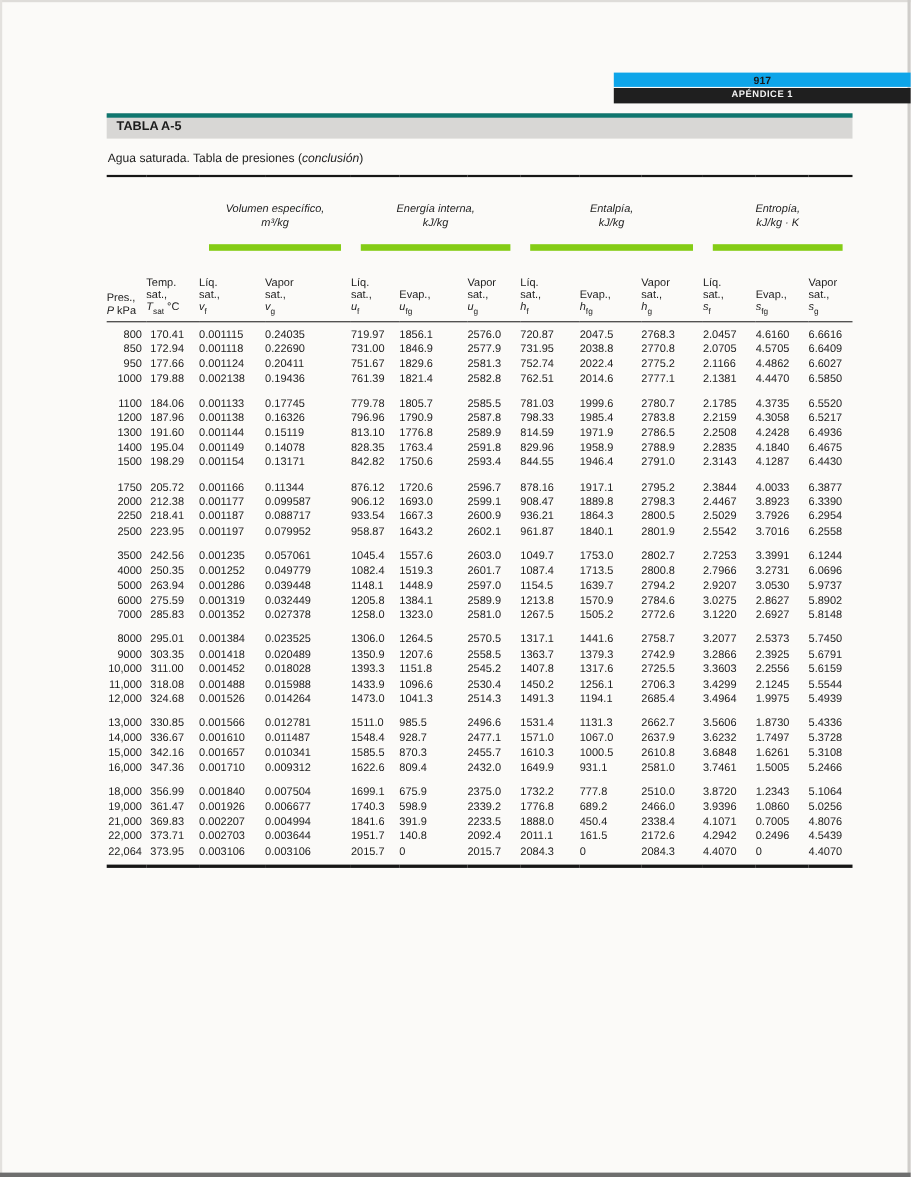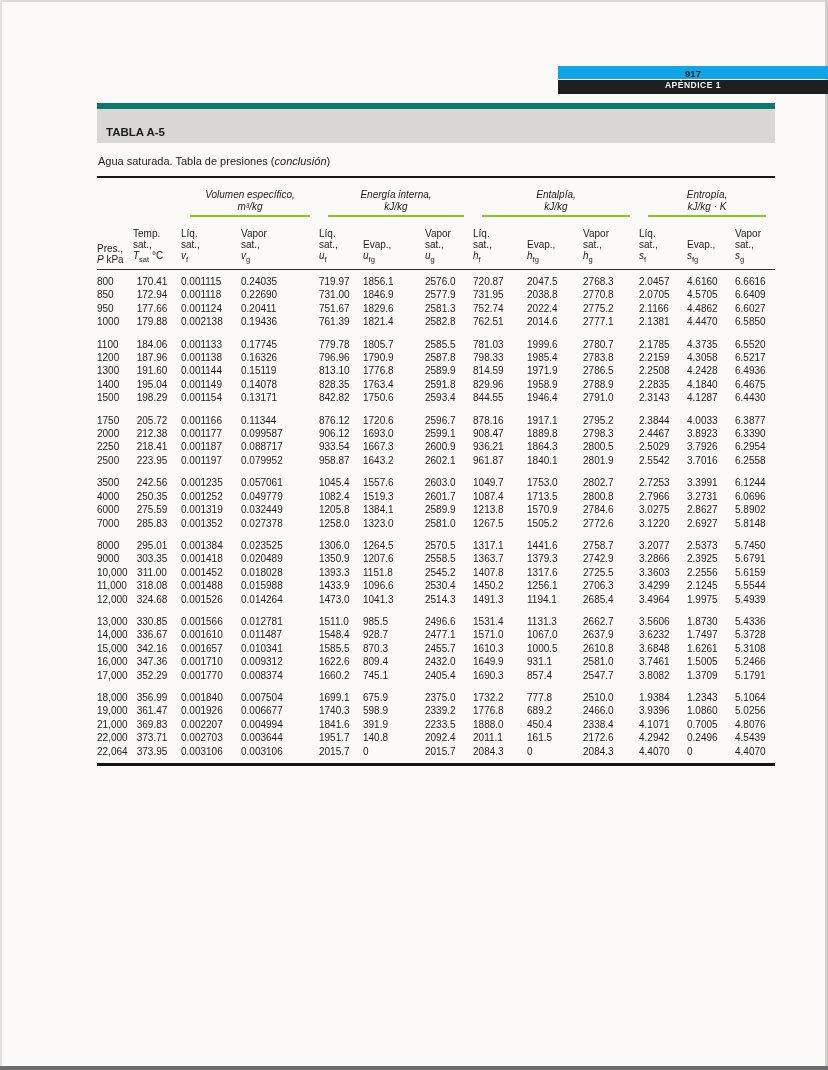--- a/index.html
+++ b/index.html
@@ -22,57 +22,57 @@
     font-size:9.5px; font-weight:bold; color:#1a1a1a;
   }
   .appendix-bar{
     position:absolute; top:80px; left:558px; right:0; height:14px;
     background:#1f1f1f; color:#f4f4f4; display:flex; align-items:flex-start; justify-content:center;
     font-size:8.5px; font-weight:bold; letter-spacing:0.5px;
   }
 
   .content{ position:absolute; left:97px; top:103px; width:678px; }
   .table-title-bar{
-    border-top:6px solid #0f766e;
+    border-top:4px solid #0f766e;
     background:#d8d7d5;
-    padding:17px 9px 5px 9px;
+    padding:2px 9px 5px 9px;
     font-size:11.5px; font-weight:bold;
   }
   .caption{ margin:12px 0 9px 1px; font-size:11px; }
   .caption i { font-style:italic; }
 
   table{
     border-collapse:collapse; table-layout:fixed; width:678px;
     border-top:2px solid #161616;
     border-bottom:3px solid #161616;
   }
   th, td{ font-weight:normal; font-size:10px; padding:0; }
 
   thead .grp-row th{ padding-top:7px; vertical-align:bottom; }
   .grp{
     font-style:italic; text-align:center; line-height:11.5px; font-size:10px;
-    border-bottom:2px solid #84cc16; padding-bottom:3px; margin:4px 9px;
+    border-bottom:6px solid #84cc16; padding-bottom:14px; margin:17px 9px;
   }
   thead .grp-row th.noline{ border:none; }
 
   #col-header-row th{
     vertical-align:bottom; text-align:left;
     border-bottom:1px solid #2a2a2a;
     padding:7px 0 4px 0; line-height:11px; font-size:10px;
   }
   #col-header-row .symline i{ font-style:italic; }
   #col-header-row .symline sub{ font-size:7.5px;text-align:right; }
   #col-header-row .symline .unit{ font-style:normal; }
 
   tbody td{ line-height:13.4px; white-space:nowrap; overflow:hidden; }
   tbody tr.gap td{ padding-top:9px; }
   tbody tr:first-child td{ padding-top:5px; }
   tbody tr:last-child td{ padding-bottom:5px; }
 
-  td.c0{ padding-right:4px; }
+  td.c0{ text-align:right; padding-right:4px; }
   td.c1{ text-align:center; padding-right:10px; }
   td.c2,td.c3,td.c4,td.c5,td.c6,td.c7,td.c8,td.c9,td.c10,td.c11,td.c12{ text-align:left; }
 </style>
 </head>
 <body>
 
 <div class="canvas">
   <div class="edge-top"></div>
   <div class="edge-left"></div>
   <div class="edge-right"></div>
@@ -408,20 +408,35 @@
             <td class="c5">1519.3</td>
             <td class="c6">2601.7</td>
             <td class="c7">1087.4</td>
             <td class="c8">1713.5</td>
             <td class="c9">2800.8</td>
             <td class="c10">2.7966</td>
             <td class="c11">3.2731</td>
             <td class="c12">6.0696</td>
           </tr>
           <tr>
+            <td class="c0">5000</td>
+            <td class="c1">263.94</td>
+            <td class="c2">0.001286</td>
+            <td class="c3">0.039448</td>
+            <td class="c4">1148.1</td>
+            <td class="c5">1448.9</td>
+            <td class="c6">2597.0</td>
+            <td class="c7">1154.5</td>
+            <td class="c8">1639.7</td>
+            <td class="c9">2794.2</td>
+            <td class="c10">2.9207</td>
+            <td class="c11">3.0530</td>
+            <td class="c12">5.9737</td>
+          </tr>
+          <tr>
             <td class="c0">6000</td>
             <td class="c1">275.59</td>
             <td class="c2">0.001319</td>
             <td class="c3">0.032449</td>
             <td class="c4">1205.8</td>
             <td class="c5">1384.1</td>
             <td class="c6">2589.9</td>
             <td class="c7">1213.8</td>
             <td class="c8">1570.9</td>
             <td class="c9">2784.6</td>
@@ -572,47 +587,32 @@
             <td class="c4">1622.6</td>
             <td class="c5">809.4</td>
             <td class="c6">2432.0</td>
             <td class="c7">1649.9</td>
             <td class="c8">931.1</td>
             <td class="c9">2581.0</td>
             <td class="c10">3.7461</td>
             <td class="c11">1.5005</td>
             <td class="c12">5.2466</td>
           </tr>
-          <tr>
-            <td class="c0">17,000</td>
-            <td class="c1">352.29</td>
-            <td class="c2">0.001770</td>
-            <td class="c3">0.008374</td>
-            <td class="c4">1660.2</td>
-            <td class="c5">745.1</td>
-            <td class="c6">2405.4</td>
-            <td class="c7">1690.3</td>
-            <td class="c8">857.4</td>
-            <td class="c9">2547.7</td>
-            <td class="c10">3.8082</td>
-            <td class="c11">1.3709</td>
-            <td class="c12">5.1791</td>
-          </tr>
           <tr class="gap">
             <td class="c0">18,000</td>
             <td class="c1">356.99</td>
             <td class="c2">0.001840</td>
             <td class="c3">0.007504</td>
             <td class="c4">1699.1</td>
             <td class="c5">675.9</td>
             <td class="c6">2375.0</td>
             <td class="c7">1732.2</td>
             <td class="c8">777.8</td>
             <td class="c9">2510.0</td>
-            <td class="c10">1.9384</td>
+            <td class="c10">3.8720</td>
             <td class="c11">1.2343</td>
             <td class="c12">5.1064</td>
           </tr>
           <tr>
             <td class="c0">19,000</td>
             <td class="c1">361.47</td>
             <td class="c2">0.001926</td>
             <td class="c3">0.006677</td>
             <td class="c4">1740.3</td>
             <td class="c5">598.9</td>

